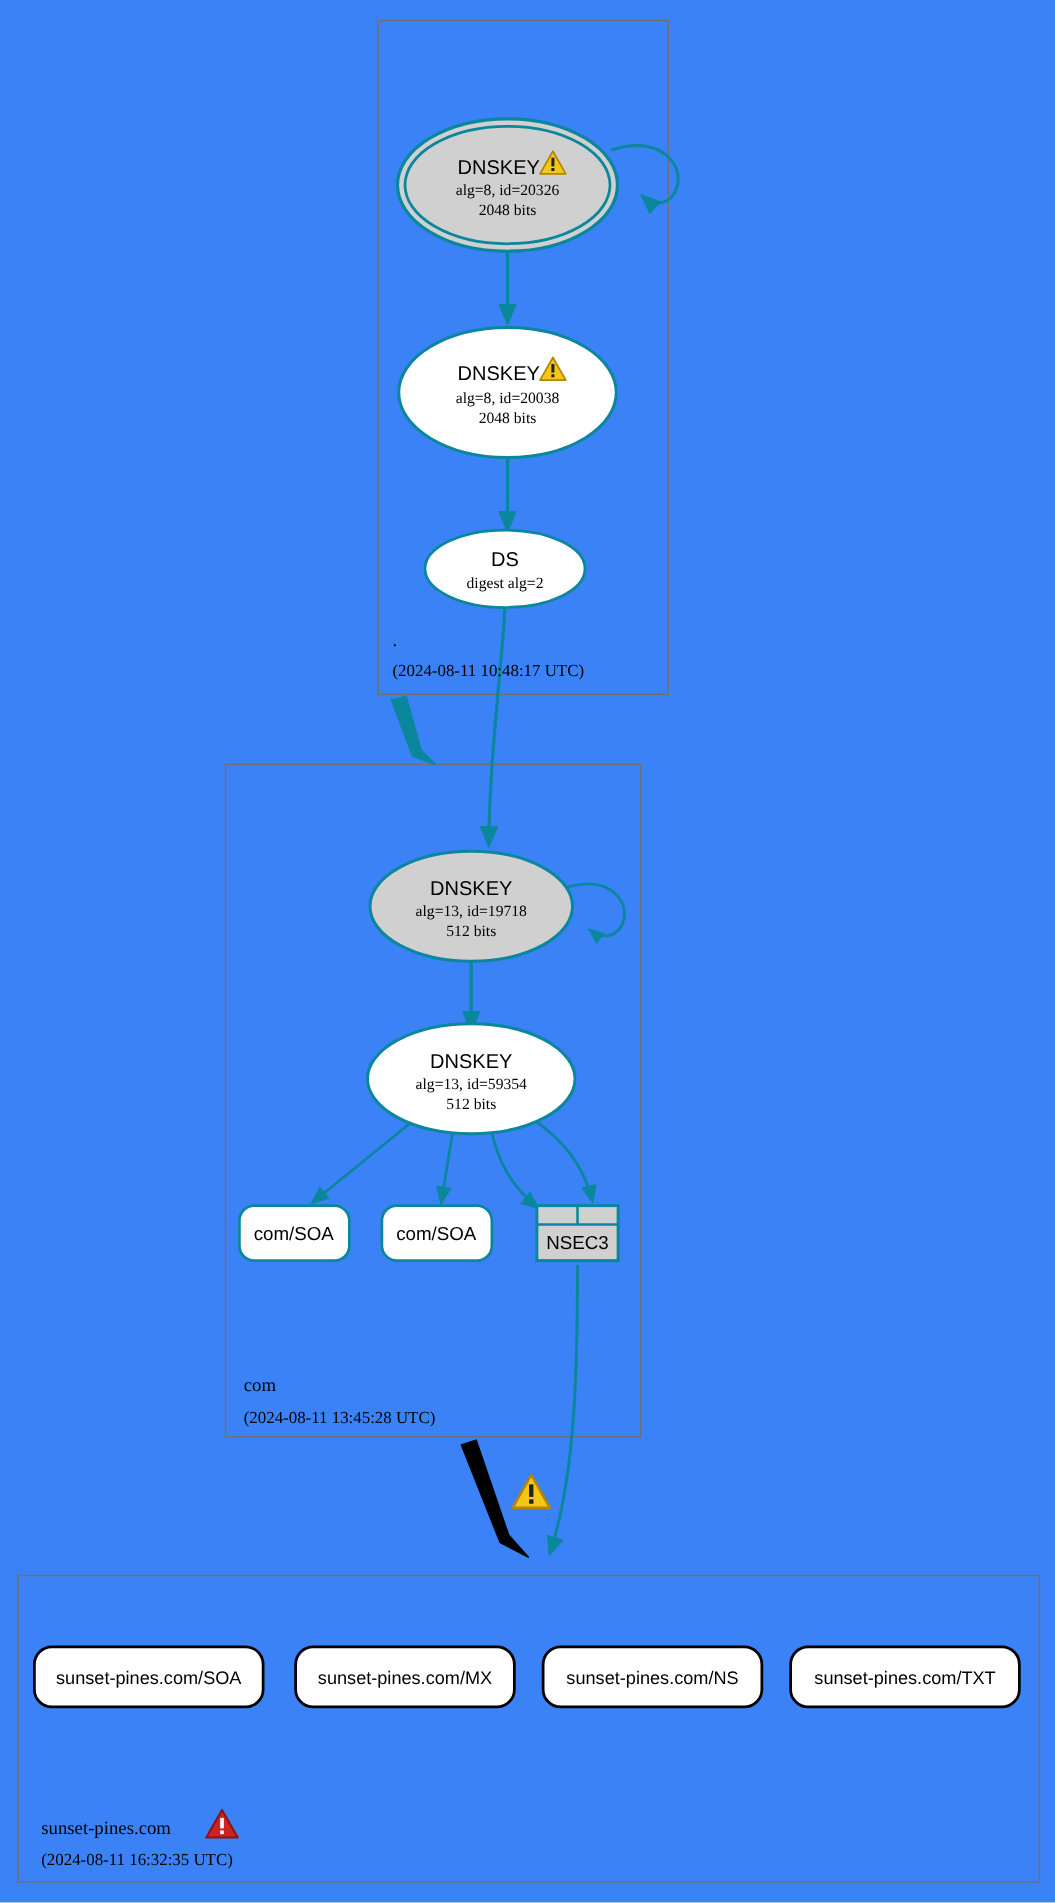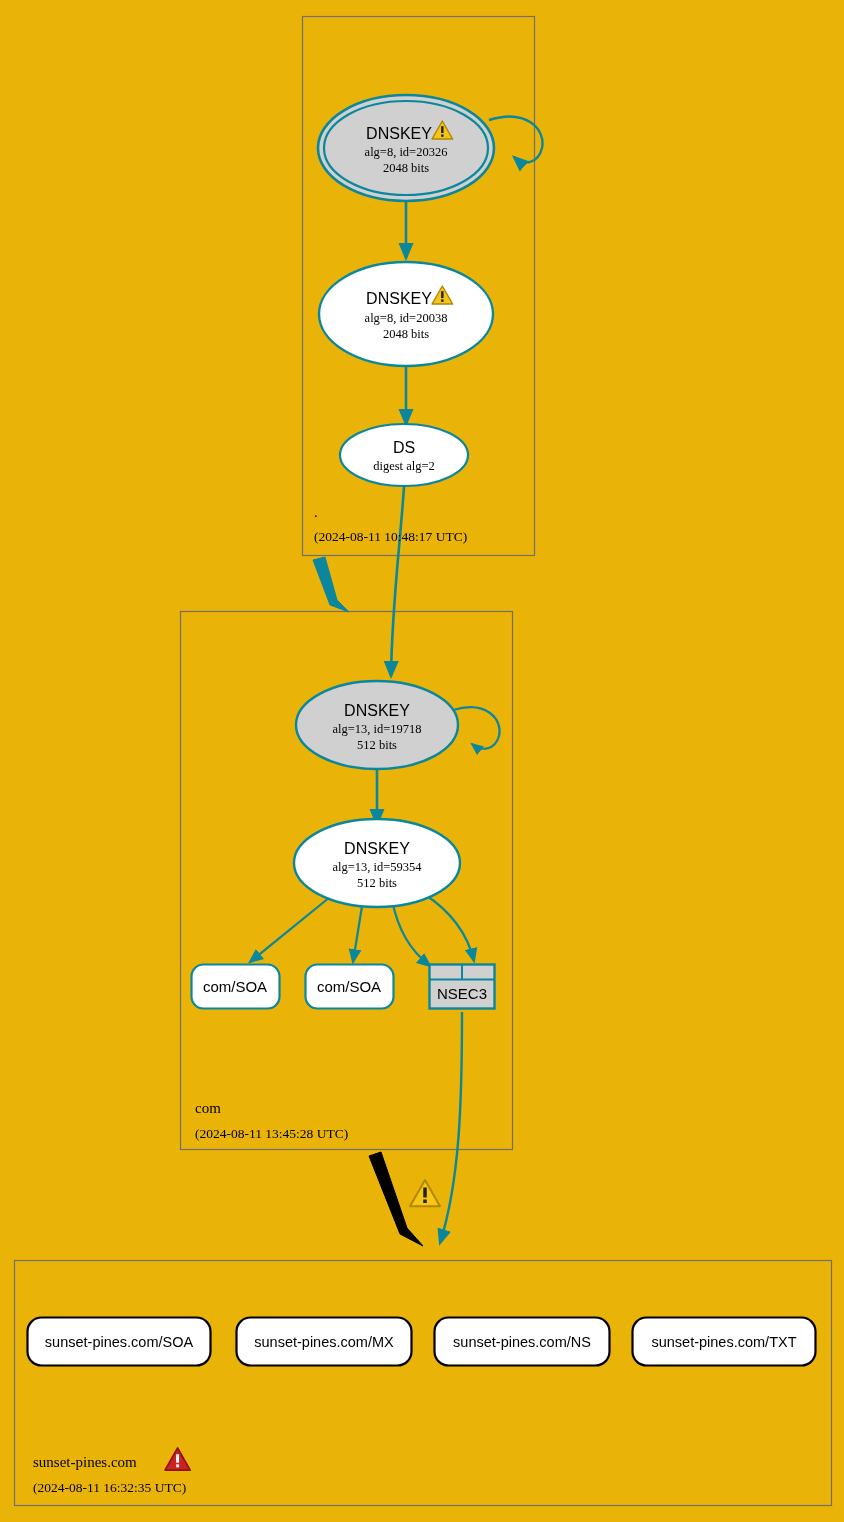--- a/index.html
+++ b/index.html
@@ -7,21 +7,21 @@
     padding: 0;
     background: #ffffff;
   }
   body {
     font-family: "Liberation Sans", sans-serif;
   }
   #canvas {
     position: relative;
     width: 844px;
     height: 1522px;
-    background: #eab308;
+    background: #3b82f6;
     overflow: hidden;
   }
   #graph-svg {
     position: absolute;
     left: 0;
     top: 0;
     width: 844px;
     height: 1522px;
   }
   .zone-label-name {

